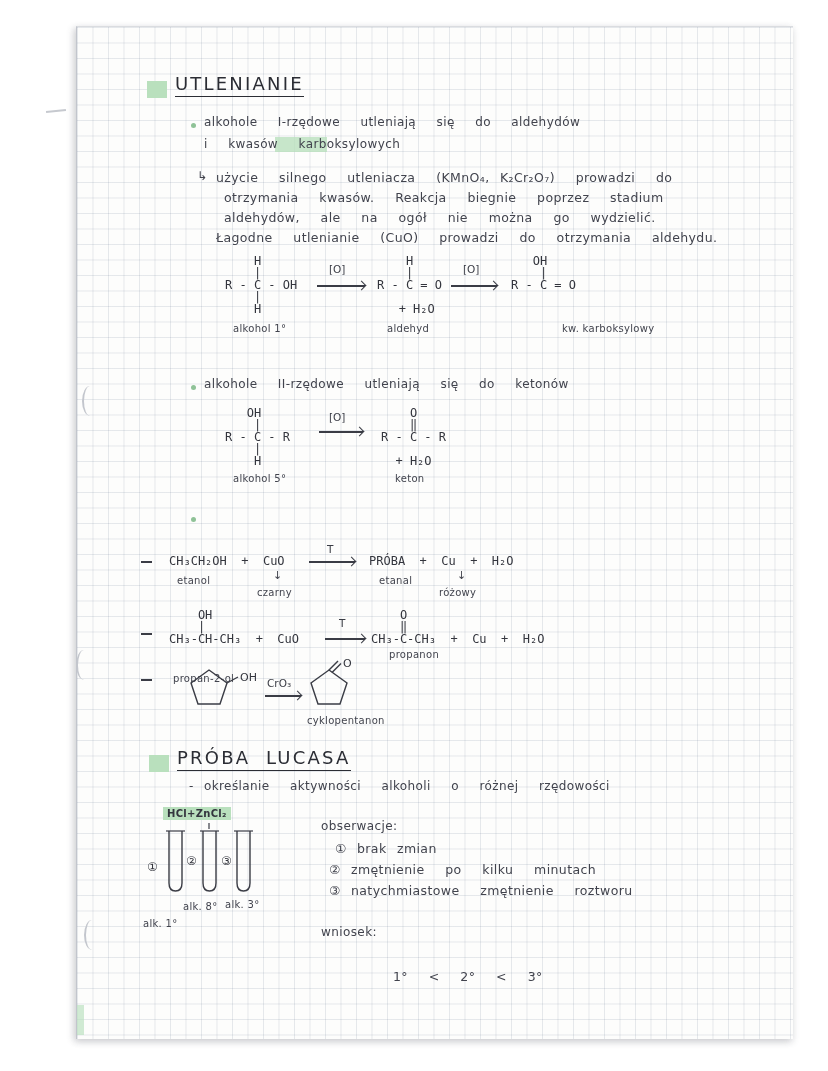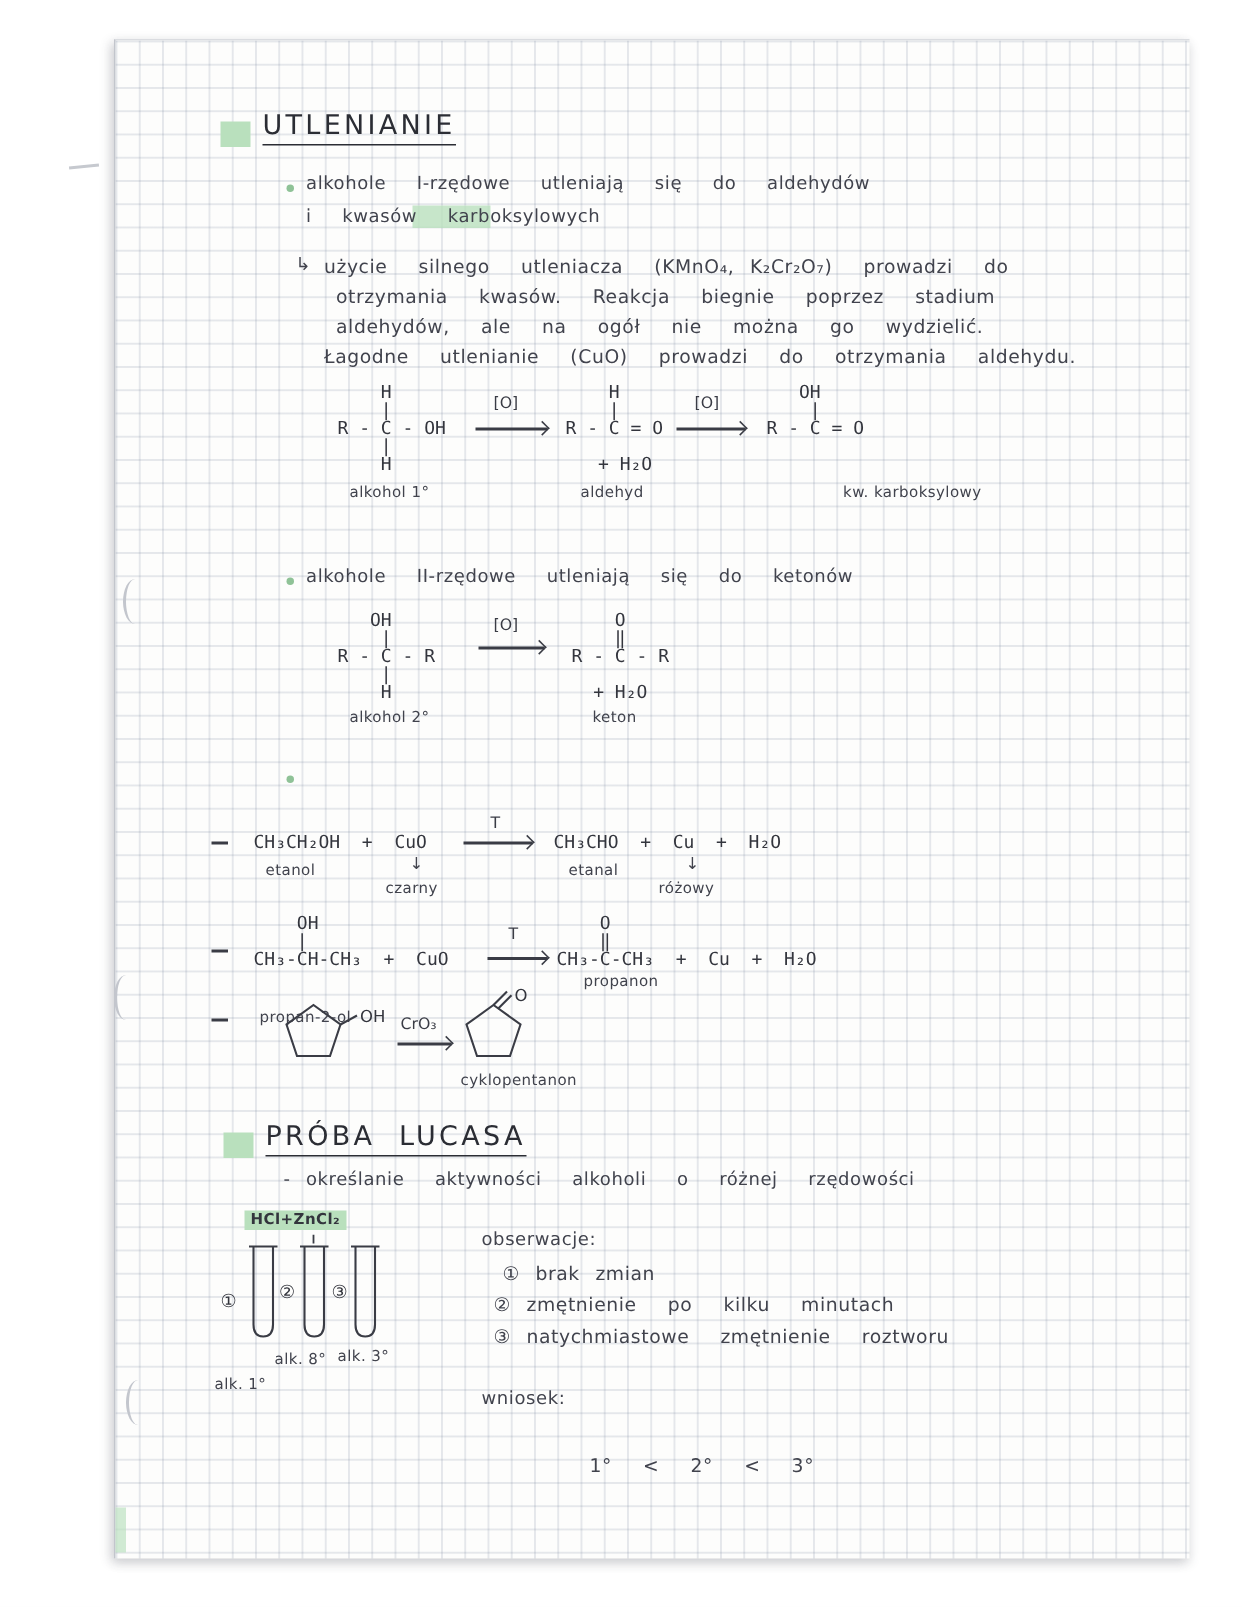--- a/index.html
+++ b/index.html
@@ -97,30 +97,30 @@
 R - C - R
     |
     H</div>
   <div class="arrow-lbl" style="left:252px;top:384px;">[O]</div>
   <div class="rxn-arrow" style="left:242px;top:404px;width:44px;"></div>
   <div class="chem" style="left:304px;top:380px;">    O
     ‖
 R - C - R
 
   + H₂O</div>
-  <div class="lbl" style="left:156px;top:446px;">alkohol 2°</div>
+  <div class="lbl" style="left:156px;top:446px;">alkohol 5°</div>
   <div class="lbl" style="left:318px;top:446px;">keton</div>
 
   <div class="dot" style="left:114px;top:490px;"></div>
 
   <div class="dash" style="left:64px;top:534px;"></div>
   <div class="chem" style="left:92px;top:528px;">CH₃CH₂OH  +  CuO</div>
   <div class="arrow-lbl" style="left:250px;top:516px;">T</div>
   <div class="rxn-arrow" style="left:232px;top:534px;width:46px;"></div>
-  <div class="chem" style="left:292px;top:528px;">CH₃CHO  +  Cu  +  H₂O</div>
+  <div class="chem" style="left:292px;top:528px;">PRÓBA  +  Cu  +  H₂O</div>
   <div class="lbl" style="left:100px;top:548px;">etanol</div>
   <div class="down" style="left:196px;top:542px;">↓</div>
   <div class="lbl" style="left:180px;top:560px;">czarny</div>
   <div class="lbl" style="left:302px;top:548px;">etanal</div>
   <div class="down" style="left:380px;top:542px;">↓</div>
   <div class="lbl" style="left:362px;top:560px;">różowy</div>
 
   <div class="dash" style="left:64px;top:606px;"></div>
   <div class="chem" style="left:92px;top:582px;">    OH
     |

